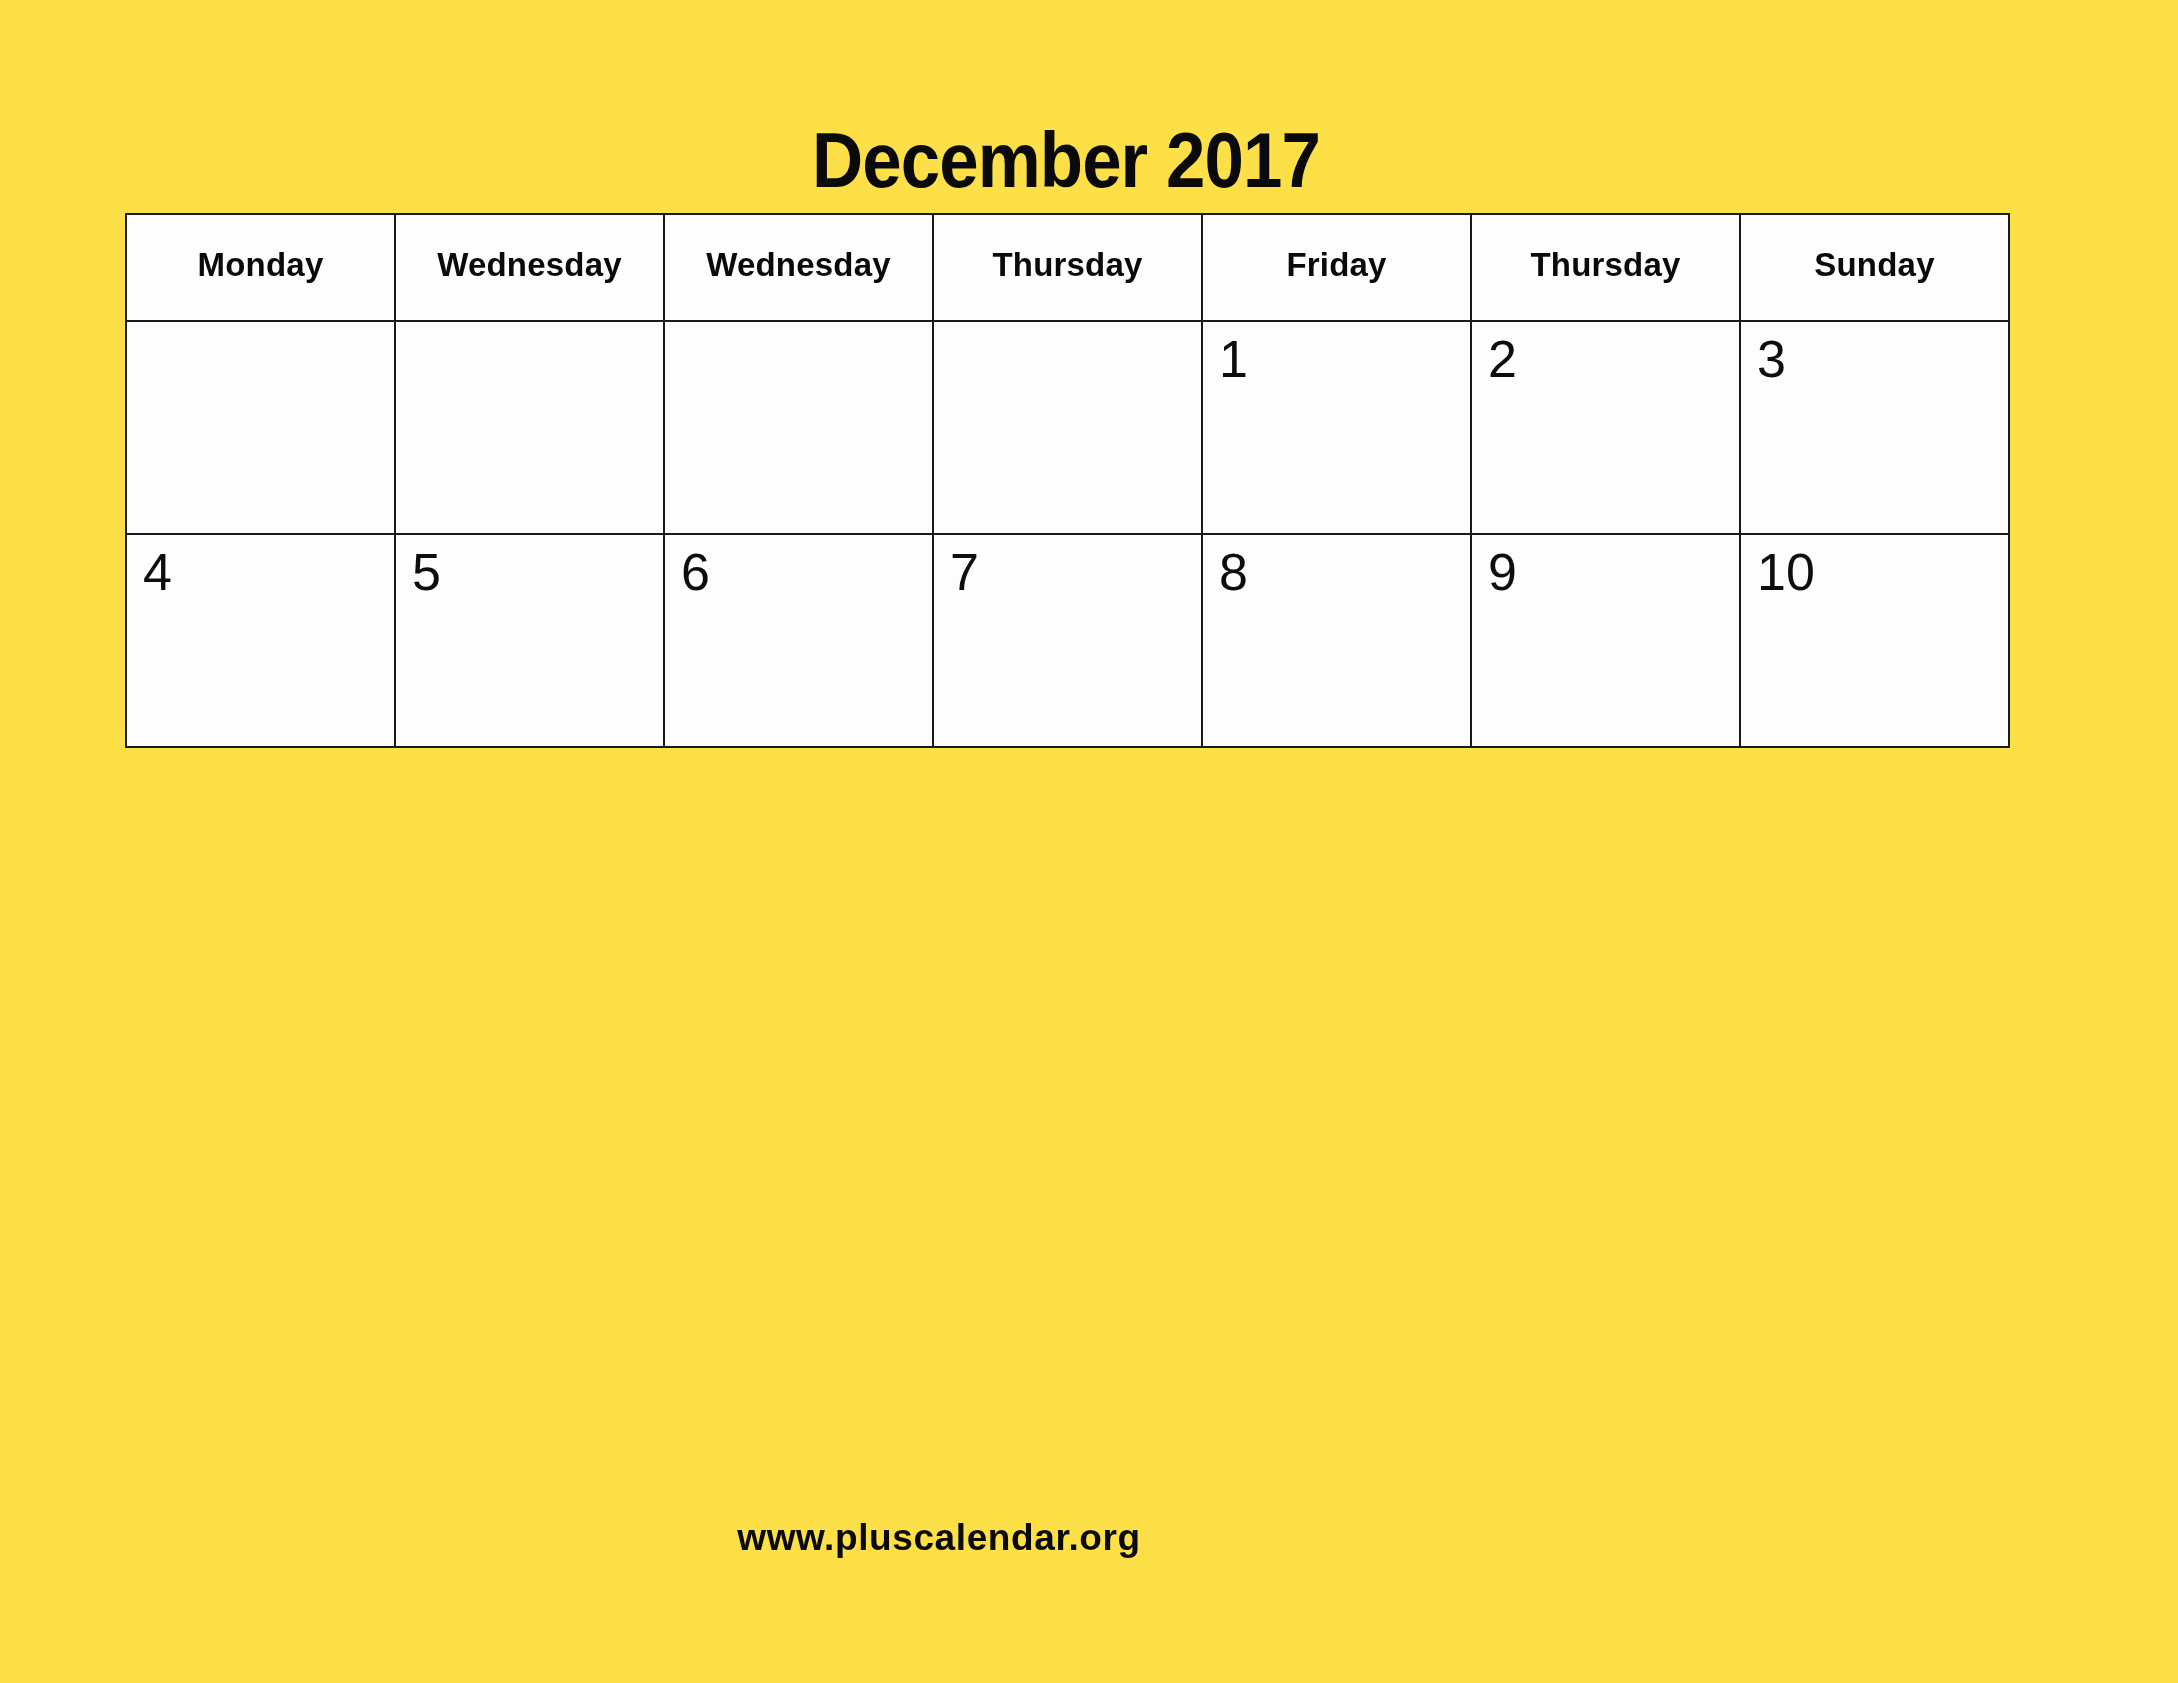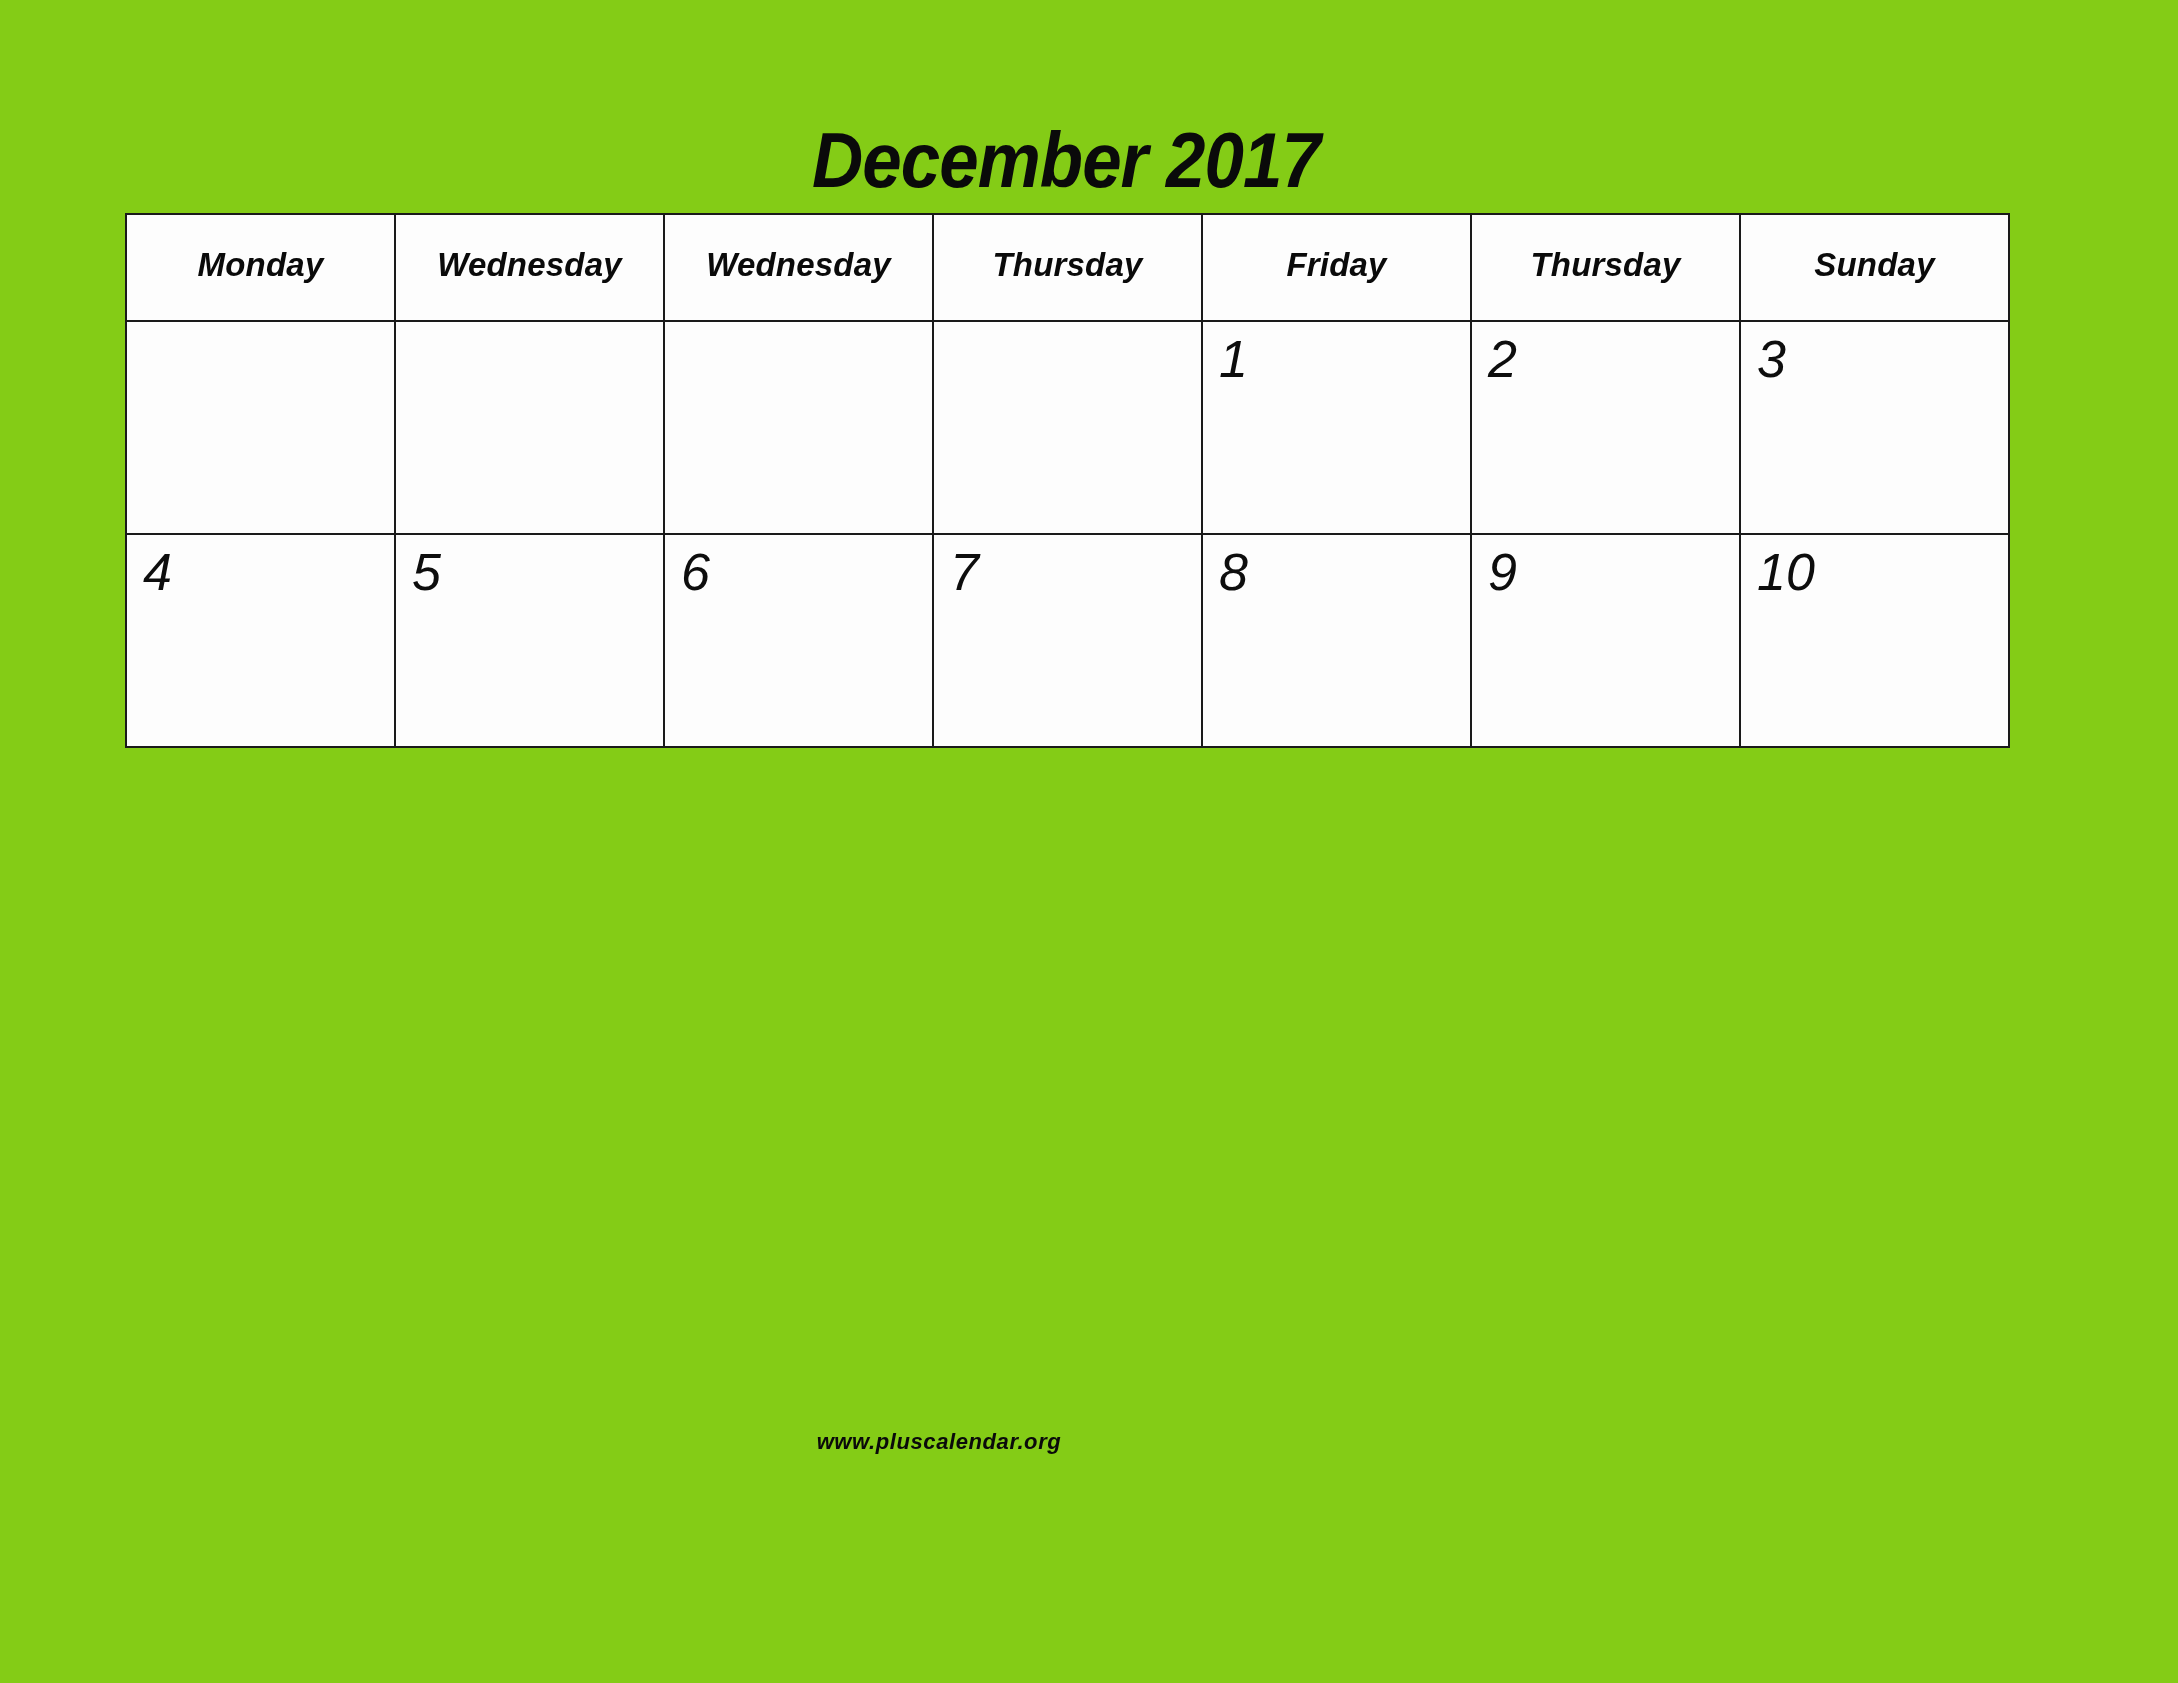--- a/index.html
+++ b/index.html
@@ -13,22 +13,21 @@
     background: #fdfdfd;
     font-family: "Liberation Sans", "DejaVu Sans", sans-serif;
     color: #000000;
     overflow: hidden;
   }
 
   .page {
     position: relative;
     width: 2178px;
     height: 1683px;
-    background: #84cc16;
-    font-style: italic;
+    background: #fde047;
   }
 
   
   .cal-title {
     position: absolute;
     left: 125px;
     top: 117px;
     width: 1882px;
     text-align: center;
     font-family: "Liberation Sans Narrow", "Liberation Sans", "DejaVu Sans", sans-serif;
@@ -93,26 +92,26 @@
 
   .day-number:empty {
     display: block;
     min-height: 55px;
   }
 
   
   .cal-footer {
     position: absolute;
     left: 0;
-    top: 1429px;
+    top: 1517px;
     width: 1878px;
     text-align: center;
     font-family: "Liberation Sans Narrow", "Liberation Sans", "DejaVu Sans", sans-serif;
     font-weight: bold;
-    font-size: 22px;
+    font-size: 37px;
     letter-spacing: 0.6px;
     color: #0a0a0a;
   }
 </style>
 </head>
 <body>
 
 <div class="page">
 
   <div class="cal-title">December 2017</div>

